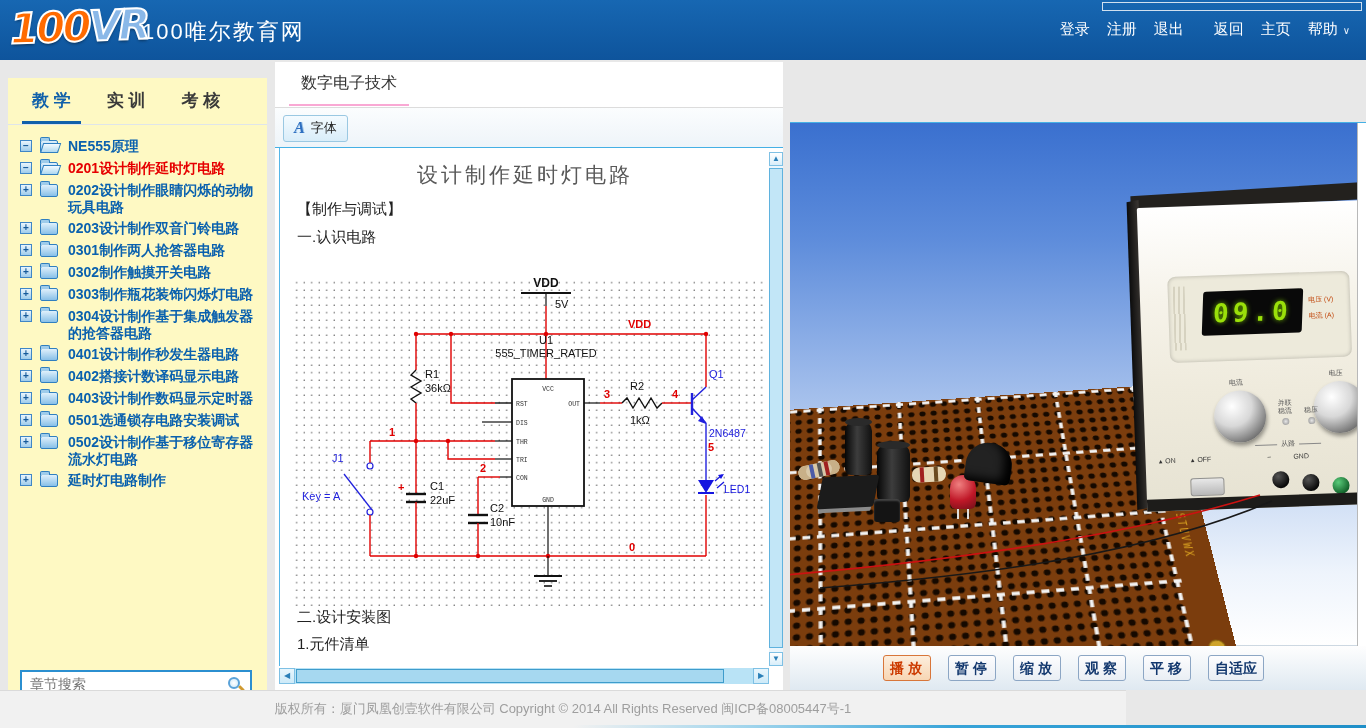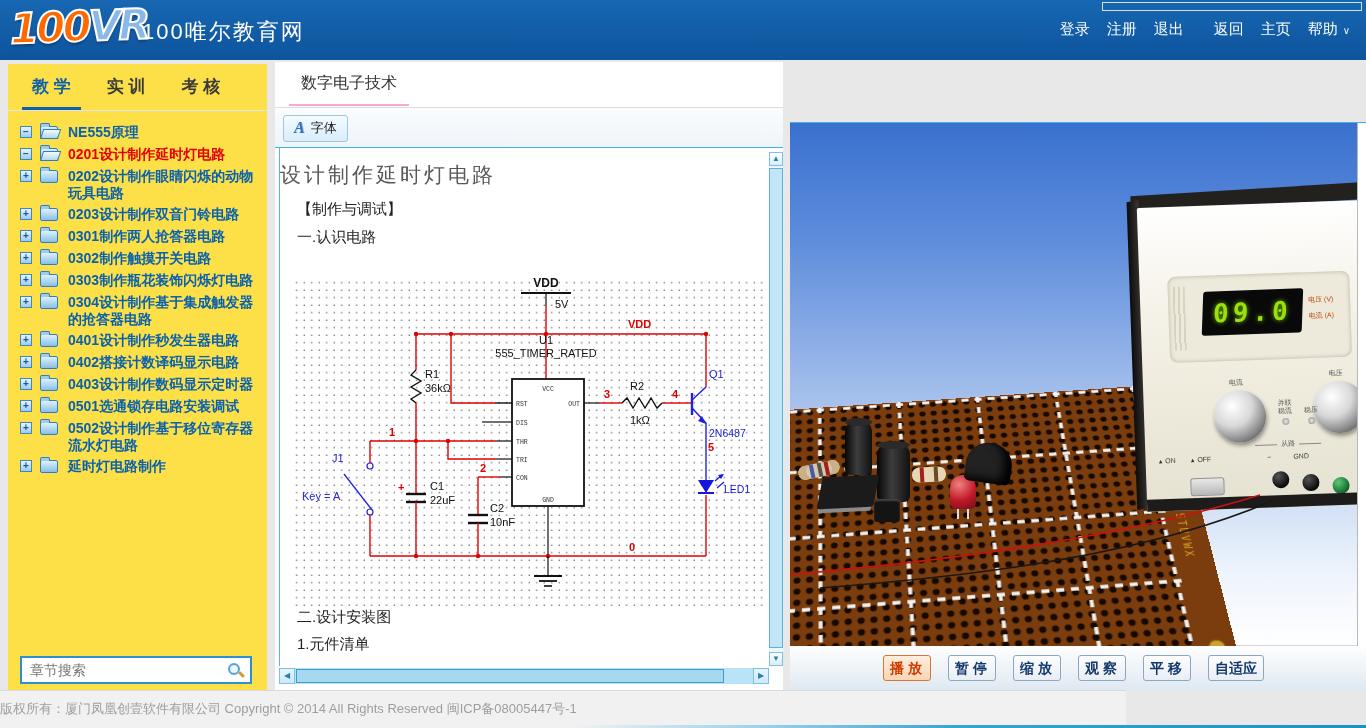--- a/index.html
+++ b/index.html
@@ -19,21 +19,21 @@
   .site-title{position:absolute;left:142px;top:17px;color:#fff;font-size:22px;letter-spacing:2px;}
   .header-links{position:absolute;right:16px;top:20px;display:flex;align-items:center;
     color:#fff;font-size:15px;}
   .hlink{margin-left:17px;cursor:pointer;white-space:nowrap;}
   .hlink.gap{margin-left:30px;text-align:center;}
   .caret{font-size:10px;margin-left:5px;color:#e8f2fc;}
   .ghost-box{position:absolute;top:2px;right:4px;width:258px;height:7px;
     border:1px solid rgba(255,255,255,.8);}
 
   
-  .sidebar{position:absolute;left:8px;top:64px;width:259px;height:628px;background:#fde047;}
+  .sidebar{position:absolute;left:8px;top:78px;width:259px;height:628px;background:#fef9c3;}
   .side-tabs{display:flex;height:46px;border-bottom:1px solid #dfe5ea;padding-left:14px;}
   .side-tab{height:43px;line-height:46px;padding:0 10px;margin-right:16px;
     font-size:17px;font-weight:bold;color:#3a3a3a;cursor:pointer;}
   .side-tab.active{color:#1060aa;border-bottom:3px solid #1060aa;}
   .tree{padding:13px 6px 0 10px;}
   .tree-item{position:relative;padding-left:50px;margin-bottom:4px;font-size:14px;
     font-weight:bold;color:#0a61ae;line-height:17px;min-height:18px;cursor:pointer;}
   .tree-item.red{color:#e60000;}
   .expander{position:absolute;left:2px;top:2px;width:12px;height:12px;box-sizing:border-box;
     border:1px solid #3f86c6;background:linear-gradient(180deg,#eaf5fd,#9fcceb);
@@ -64,21 +64,21 @@
     border-bottom:1px solid #45b0e5;}
   .font-btn{display:inline-flex;align-items:center;gap:6px;margin:7px 0 0 8px;
     padding:3px 10px 4px;background:linear-gradient(180deg,#f4fbff,#d9edf9);
     border:1px solid #9ac8e2;border-radius:3px;font-size:13px;color:#222;cursor:pointer;}
   .font-icon{font-family:"Liberation Serif","DejaVu Serif",serif;font-style:italic;
     font-weight:bold;color:#2e6fc0;font-size:16px;line-height:14px;
     text-shadow:1px 0 0 #9cc4e8;}
   .content{position:absolute;top:86px;left:0;right:0;bottom:0;}
   .doc{position:absolute;left:4px;top:0;width:490px;height:518px;overflow:hidden;
     border-left:1px solid #56b6e8;background:#fff;}
-  .doc-title{margin-top:13px;text-align:left;font-size:21px;color:#595959;letter-spacing:3px;}
+  .doc-title{margin-top:13px;text-align:center;font-size:21px;color:#595959;letter-spacing:3px;}
   .doc-p{margin:0;position:absolute;left:17px;font-size:15px;color:#222;}
   .p1{top:52px;}  .p2{top:80px;}  .p3{top:460px;}  .p4{top:487px;}
   .circuit{position:absolute;left:8px;top:126px;}
 
   
   .vscroll{position:absolute;right:0;top:4px;width:14px;height:514px;background:#eaf6fd;}
   .scroll-btn{position:absolute;left:0;width:14px;height:14px;box-sizing:border-box;
     background:linear-gradient(180deg,#ffffff,#d8eefa);border:1px solid #7ec0e4;
     color:#2a7fb8;font-size:8px;line-height:12px;text-align:center;cursor:pointer;}
   .vs-up{top:0;}  .vs-down{bottom:0;}
@@ -180,21 +180,21 @@
     background:linear-gradient(180deg,#fefefe,#dfe9f1);border-top:1px solid #cdd8e2;
     display:flex;align-items:center;gap:17px;padding-left:93px;}
   .ctrl-btn{min-width:48px;height:26px;line-height:24px;box-sizing:border-box;text-align:left;
     background:linear-gradient(180deg,#fdfdfe,#e9eef4);border:1px solid #8ca6c4;
     border-radius:3px;color:#13386e;font-weight:bold;font-size:14px;padding:0 6px;cursor:pointer;}
   .ctrl-btn.active{background:linear-gradient(180deg,#fdeedd,#f7d6b4);
     border-color:#d8763a;color:#cc3a00;}
 
   
   .footer{position:absolute;left:0;top:690px;width:1126px;height:38px;background:#f1f1f1;
-    border-top:1px solid #dadada;box-sizing:border-box;text-align:left;
+    border-top:1px solid #dadada;box-sizing:border-box;text-align:center;
     font-size:13px;color:#9e9e9e;line-height:36px;}
   .bottom-strip{position:absolute;left:0;bottom:0;width:1366px;height:3px;
     background:linear-gradient(90deg,#f1f1f1 0%,#f1f1f1 42%,#9fd4ec 55%,#37a3d8 70%,#1f8fc8 100%);}
 </style>
 </head>
 <body>
 
 <div class="page">
 
   <div class="header">

